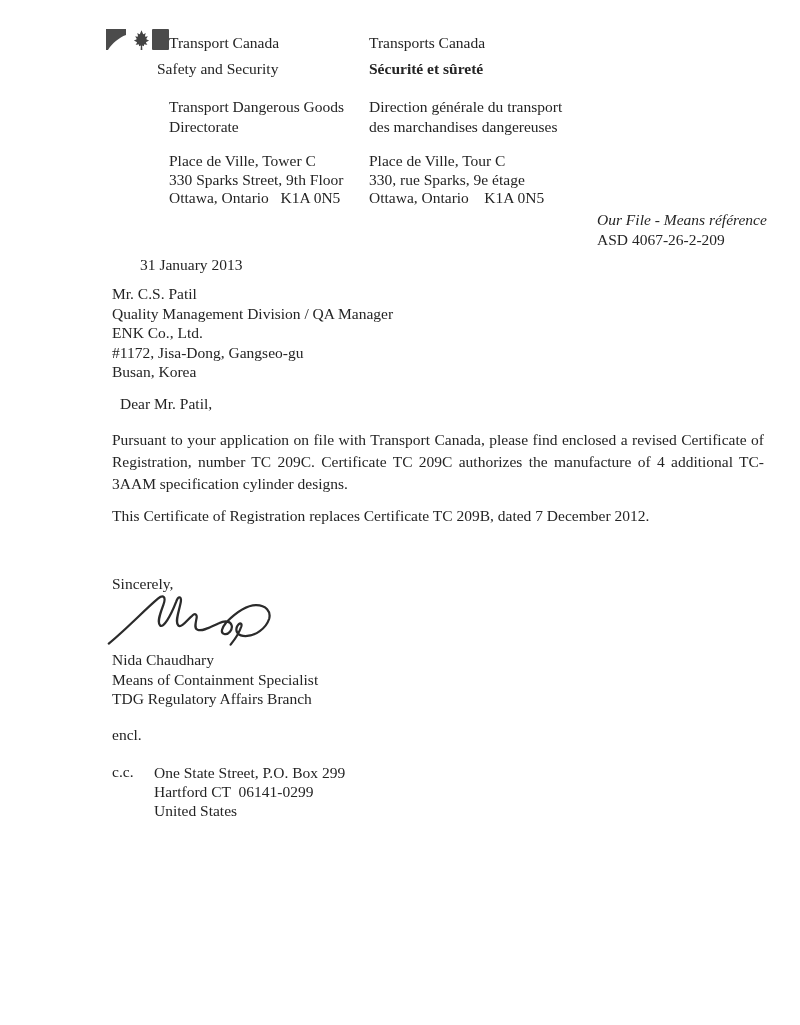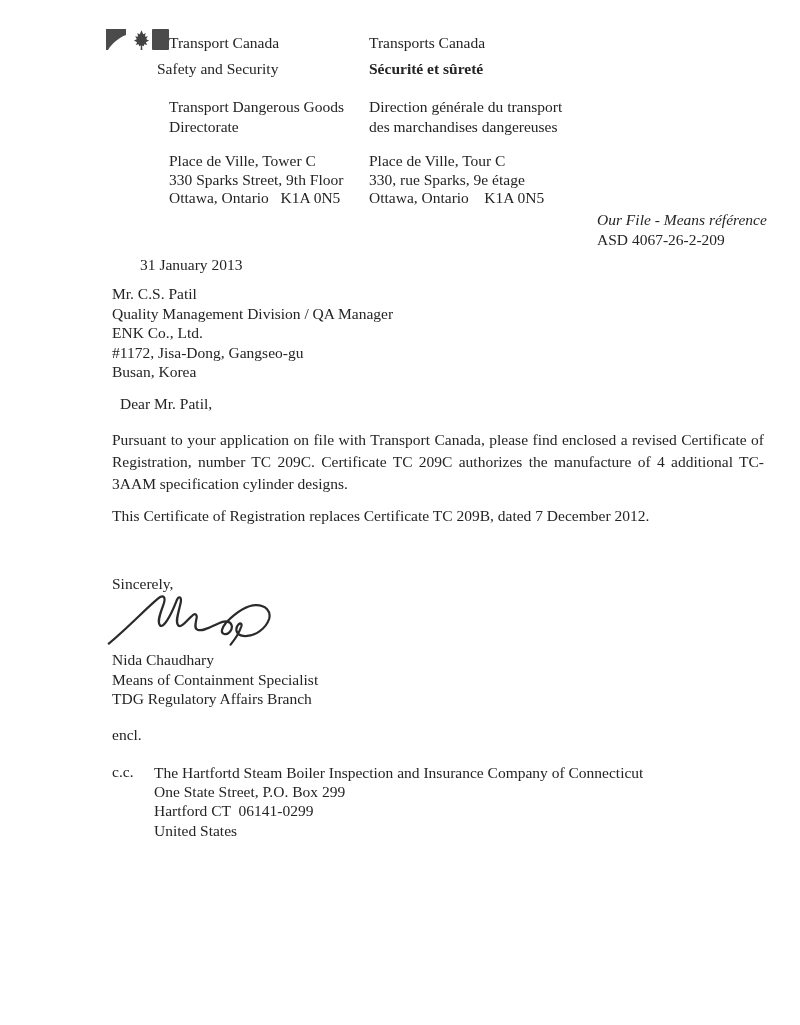--- a/index.html
+++ b/index.html
@@ -108,19 +108,18 @@
   <div class="abs signer">
     <div>Nida Chaudhary</div>
     <div>Means of Containment Specialist</div>
     <div>TDG Regulatory Affairs Branch</div>
   </div>
 
   <div class="abs encl">encl.</div>
 
   <div class="abs cc-label">c.c.</div>
   <div class="abs cc-block">
-    <div>The Hartfortd Steam Boiler Inspection and Insurance Company of Connecticut</div>
     <div>One State Street, P.O. Box 299</div>
     <div class="pre">Hartford CT  06141-0299</div>
     <div>United States</div>
   </div>
 
 </div>
 
 </body></html>

